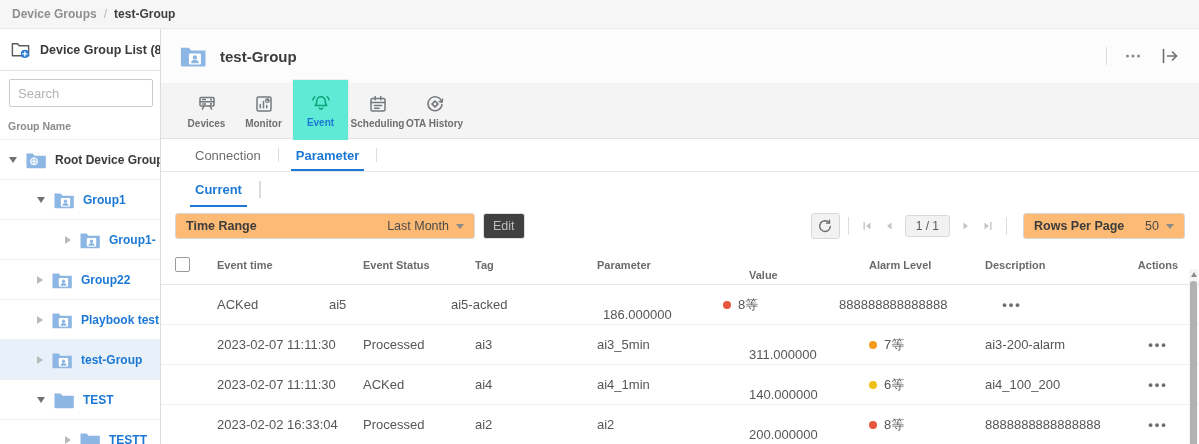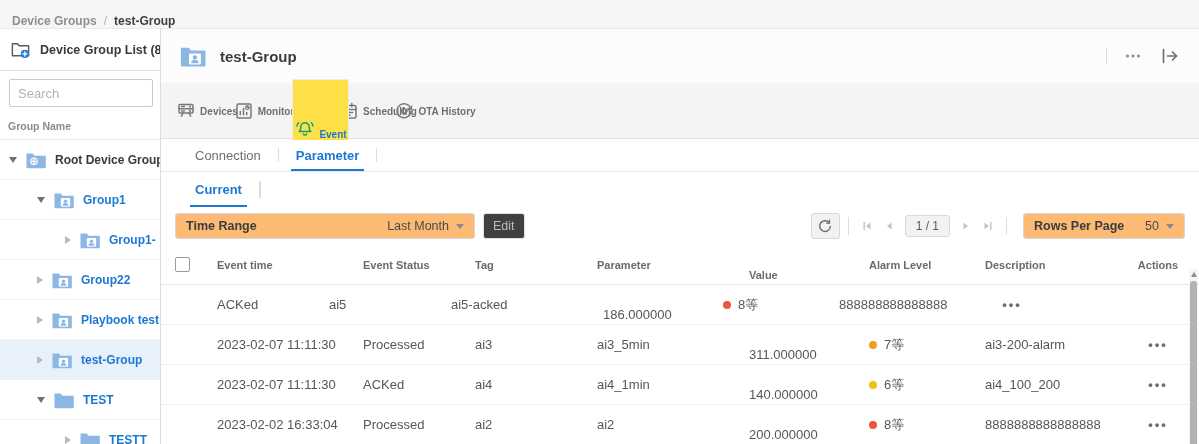--- a/index.html
+++ b/index.html
@@ -1,21 +1,21 @@
 <!DOCTYPE html>
 <html><head>
 <meta charset="utf-8">
 <style>
   * { margin:0; padding:0; box-sizing:border-box; }
   html,body { width:1199px; height:444px; overflow:hidden; }
   body { font-family:"Liberation Sans", sans-serif; background:#fff; color:#4a4a4a; font-size:13px; }
 
   
   .breadcrumb { height:22px; background:#f6f6f6; border-bottom:1px solid #eaeaea;
-    display:flex; align-items:flex-start; padding:14px 12px; gap:7px; font-size:12px; font-weight:bold; }
+    display:flex; align-items:center; padding:14px 12px; gap:7px; font-size:12px; font-weight:bold; }
   .bc-root { color:#8f8f8f; cursor:pointer; }
   .bc-sep { color:#b5b5b5; font-weight:normal; }
   .bc-cur { color:#3f3f3f; }
 
   .content { display:flex; height:422px; }
 
   
   .sidebar { width:161px; border-right:1px solid #dcdcdc; background:#fff; overflow:hidden; flex:none; }
   .sb-head { display:flex; align-items:center; gap:8px; padding:10px 10px 9px 10px; border-bottom:1px solid #e4e4e4; }
   .sb-head-title { font-size:12.5px; font-weight:bold; color:#3a3a3a; white-space:nowrap; }
@@ -39,24 +39,24 @@
   .main { position:relative; flex:1; overflow:hidden; background:#fff; }
   .title-row { height:54px; background:#fcfcfc; display:flex; align-items:center; padding:0 18px; }
   .title-icon { width:28px; height:28px; display:flex; }
   .page-title { font-size:15px; font-weight:bold; color:#3c3c3c; margin-left:13px; }
   .title-right { margin-left:auto; display:flex; align-items:center; gap:16px; }
   .vdiv { width:1px; height:18px; background:#ddd; }
   .icon-btn { display:flex; align-items:center; cursor:pointer; }
 
   .tab-strip { height:56px; background:#f4f4f4; border-bottom:1px solid #e2e2e2;
     display:flex; padding-left:17px; }
-  .tab { width:57px; height:56px; display:flex; align-items:center;
+  .tab { width:57px; height:56px; display:flex; flex-direction:column; align-items:center;
     justify-content:center; gap:3px; cursor:pointer; }
   .tab-lb { font-size:10px; font-weight:bold; color:#6f6f6f; white-space:nowrap; }
-  .tab.active { position:relative; top:-4px; height:61px; background:#fde047; border:1px solid #ececec; border-bottom:none; z-index:2;align-items:flex-end; }
+  .tab.active { position:relative; top:-4px; height:61px; background:#5eead4; border:1px solid #ececec; border-bottom:none; z-index:2; }
   .tab.active .tab-lb { color:#1b78d5; }
 
   .subtab-row { height:33px; display:flex; align-items:stretch; padding-left:17px;
     border-bottom:1px solid #e6e6e6; background:#fff; }
   .viewtab-row { height:35px; display:flex; align-items:stretch; padding-left:17px; background:#fff; }
   .ltab { position:relative; display:flex; align-items:center; padding:0 17px; font-size:13px;
     color:#6e6e6e; cursor:pointer; white-space:nowrap; }
   .ltab.active { color:#1b78d5; font-weight:bold; }
   .ltab.active::after { content:""; position:absolute; left:12px; right:12px; bottom:0; height:2px; background:#1b78d5; }
   .ltab-div { width:1px; background:#ddd; margin:9px 0; }

